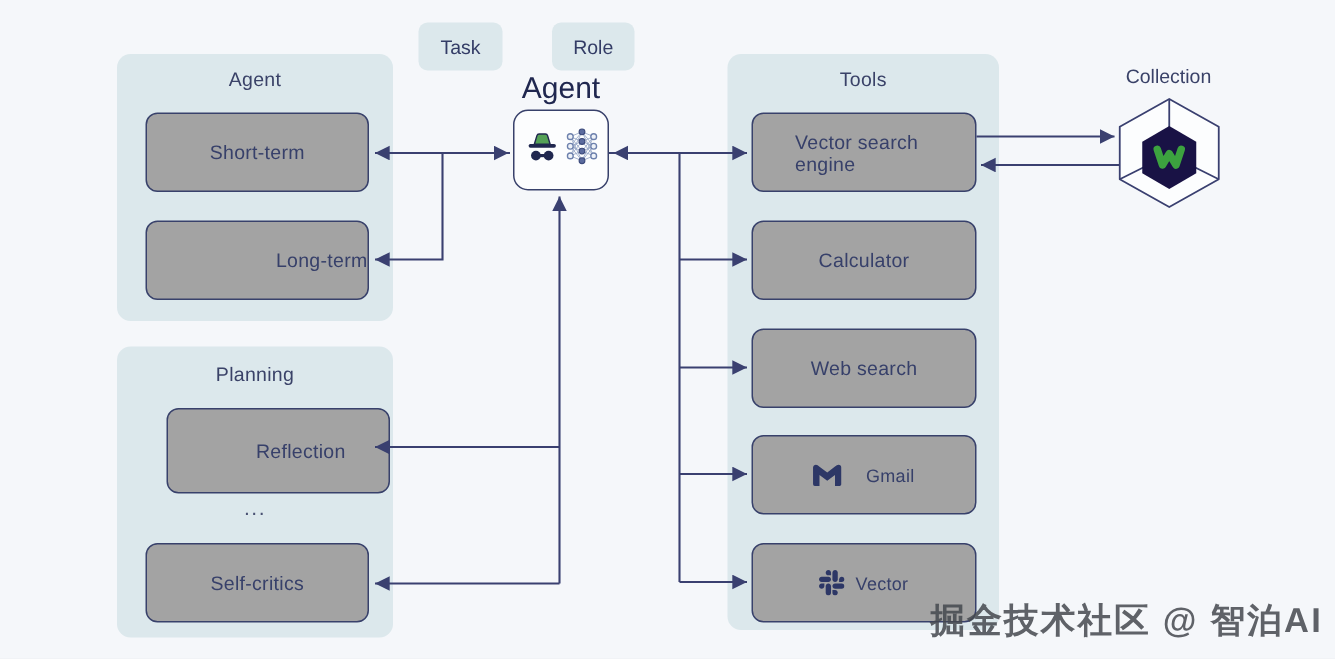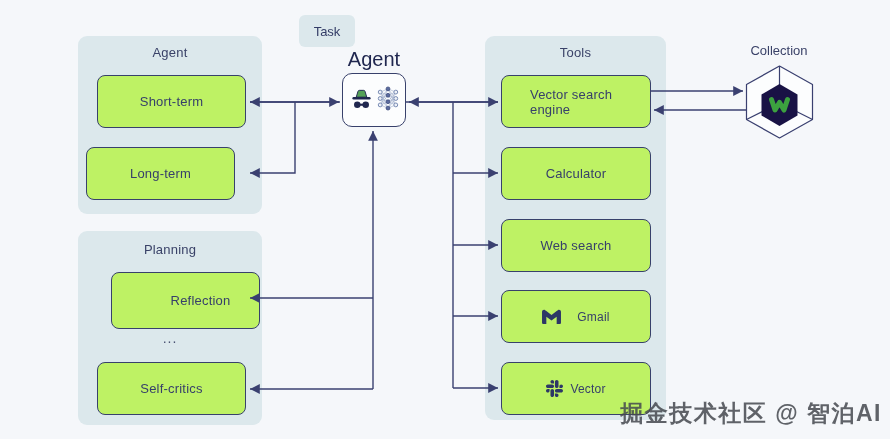--- a/index.html
+++ b/index.html
@@ -9,29 +9,29 @@
     background:#f5f7fa;
   }
   .panel{
     position:absolute; background:#dce8ec; border-radius:9px;
   }
   .panel-title{
     position:absolute; left:0; right:0; text-align:center;
     font-size:13px; color:#3a4268; letter-spacing:.2px;
   }
   .node{
-    position:absolute; background:#bef264; border:1.5px solid #38416b;
+    position:absolute; background:#a3a3a3; border:1.5px solid #38416b;
     border-radius:8px; box-sizing:border-box;
     display:flex; align-items:center; justify-content:center; gap:7px;
     font-size:13px; color:#37406a; letter-spacing:.2px;
   }
   .pill{
     position:absolute; background:#dce8ec; border-radius:6px;
     display:flex; align-items:center; justify-content:center;
-    font-size:13px; color:#333c66;margin-left:20px;
+    font-size:13px; color:#333c66;
   }
   .agent-label{
     position:absolute; left:332px; top:48px; width:84px; text-align:center;
     font-size:20px; font-weight:500; color:#20274f;
   }
   .agent-box{
     position:absolute; left:342px; top:73px; width:64px; height:54px;
     background:#fcfdfe; border:1.5px solid #38416b; border-radius:10px;
     box-sizing:border-box; display:flex; align-items:center; justify-content:center; gap:3px;
   }
@@ -57,37 +57,40 @@
 <body>
 
 <div class="stage">
 
   <div class="panel" style="left:78px; top:36px; width:184px; height:178px;">
     <div class="panel-title" style="top:9px;">Agent</div>
   </div>
   <div class="node" style="left:97px; top:75px; width:149px; height:53px;">
     <span>Short-term</span>
   </div>
-  <div class="node" style="left:86px; top:147px; width:149px; height:53px;">
+  <div class="node" style="left:97px; top:147px; width:149px; height:53px;justify-content:flex-end;">
     <span>Long-term</span>
   </div>
 
   <div class="panel" style="left:78px; top:231px; width:184px; height:194px;">
     <div class="panel-title" style="top:11px;">Planning</div>
   </div>
   <div class="node" style="left:111px; top:272px; width:149px; height:57px;padding-left:30px;">
     <span>Reflection</span>
   </div>
   <div class="ellipsis">...</div>
   <div class="node" style="left:97px; top:362px; width:149px; height:53px;justify-content:center;">
     <span>Self-critics</span>
   </div>
 
   <div class="pill" style="left:279px; top:15px; width:56px; height:32px;">
     <span>Task</span>
+  </div>
+  <div class="pill" style="left:368px; top:15px; width:55px; height:32px;">
+    <span>Role</span>
   </div>
 
   <div class="agent-label">Agent</div>
   <div class="agent-box">
     <span>
       <svg width="25" height="23" viewBox="0 0 26 24">
         <path d="M7.5,10.6 L9.3,4.6 C9.5,3.9 10.1,3.5 10.8,3.5 L15.2,3.5 C15.9,3.5 16.5,3.9 16.7,4.6 L18.5,10.6 Z" fill="#55a157" stroke="#20274f" stroke-width="1"></path>
         <rect x="3.5" y="10.4" width="19" height="2.6" rx="1.3" fill="#20274f"></rect>
         <rect x="10.5" y="17.4" width="5" height="2.2" fill="#20274f"></rect>
         <circle cx="8.6" cy="18.5" r="3.4" fill="#20274f"></circle>

